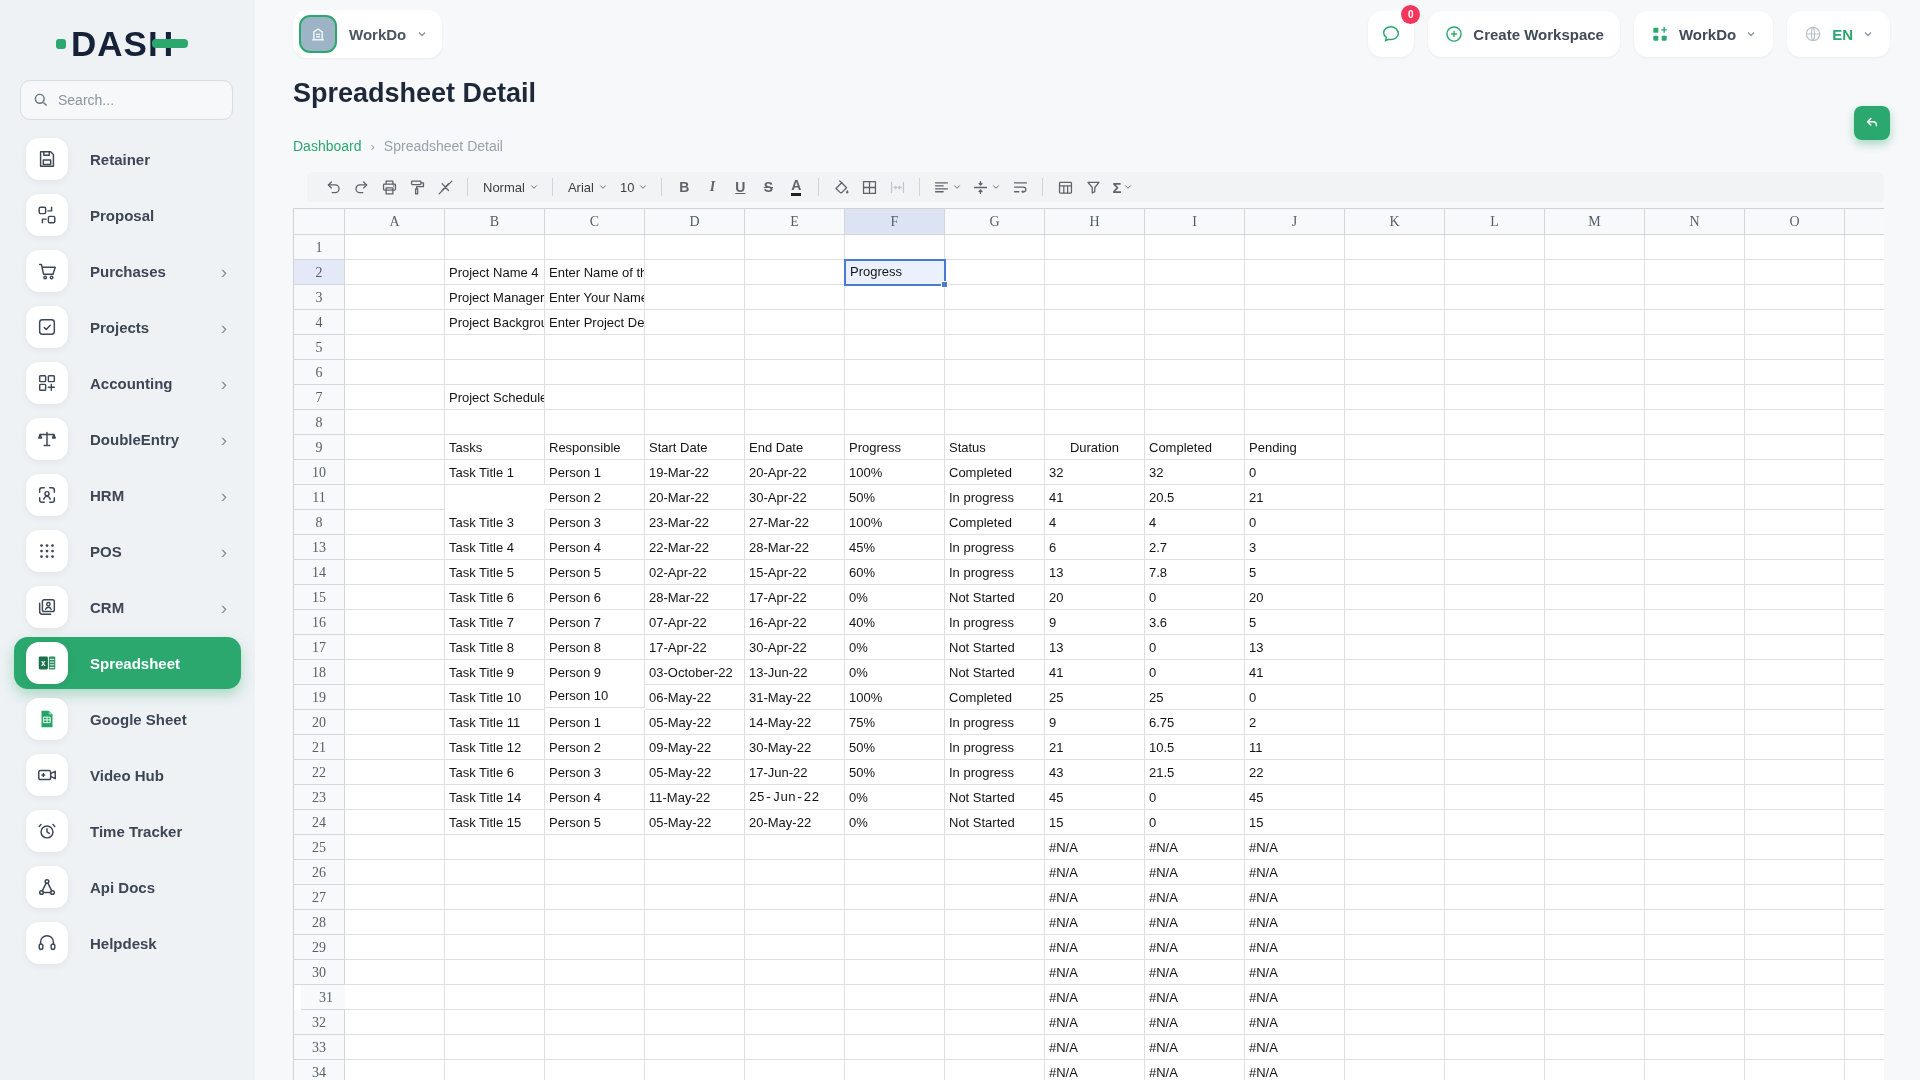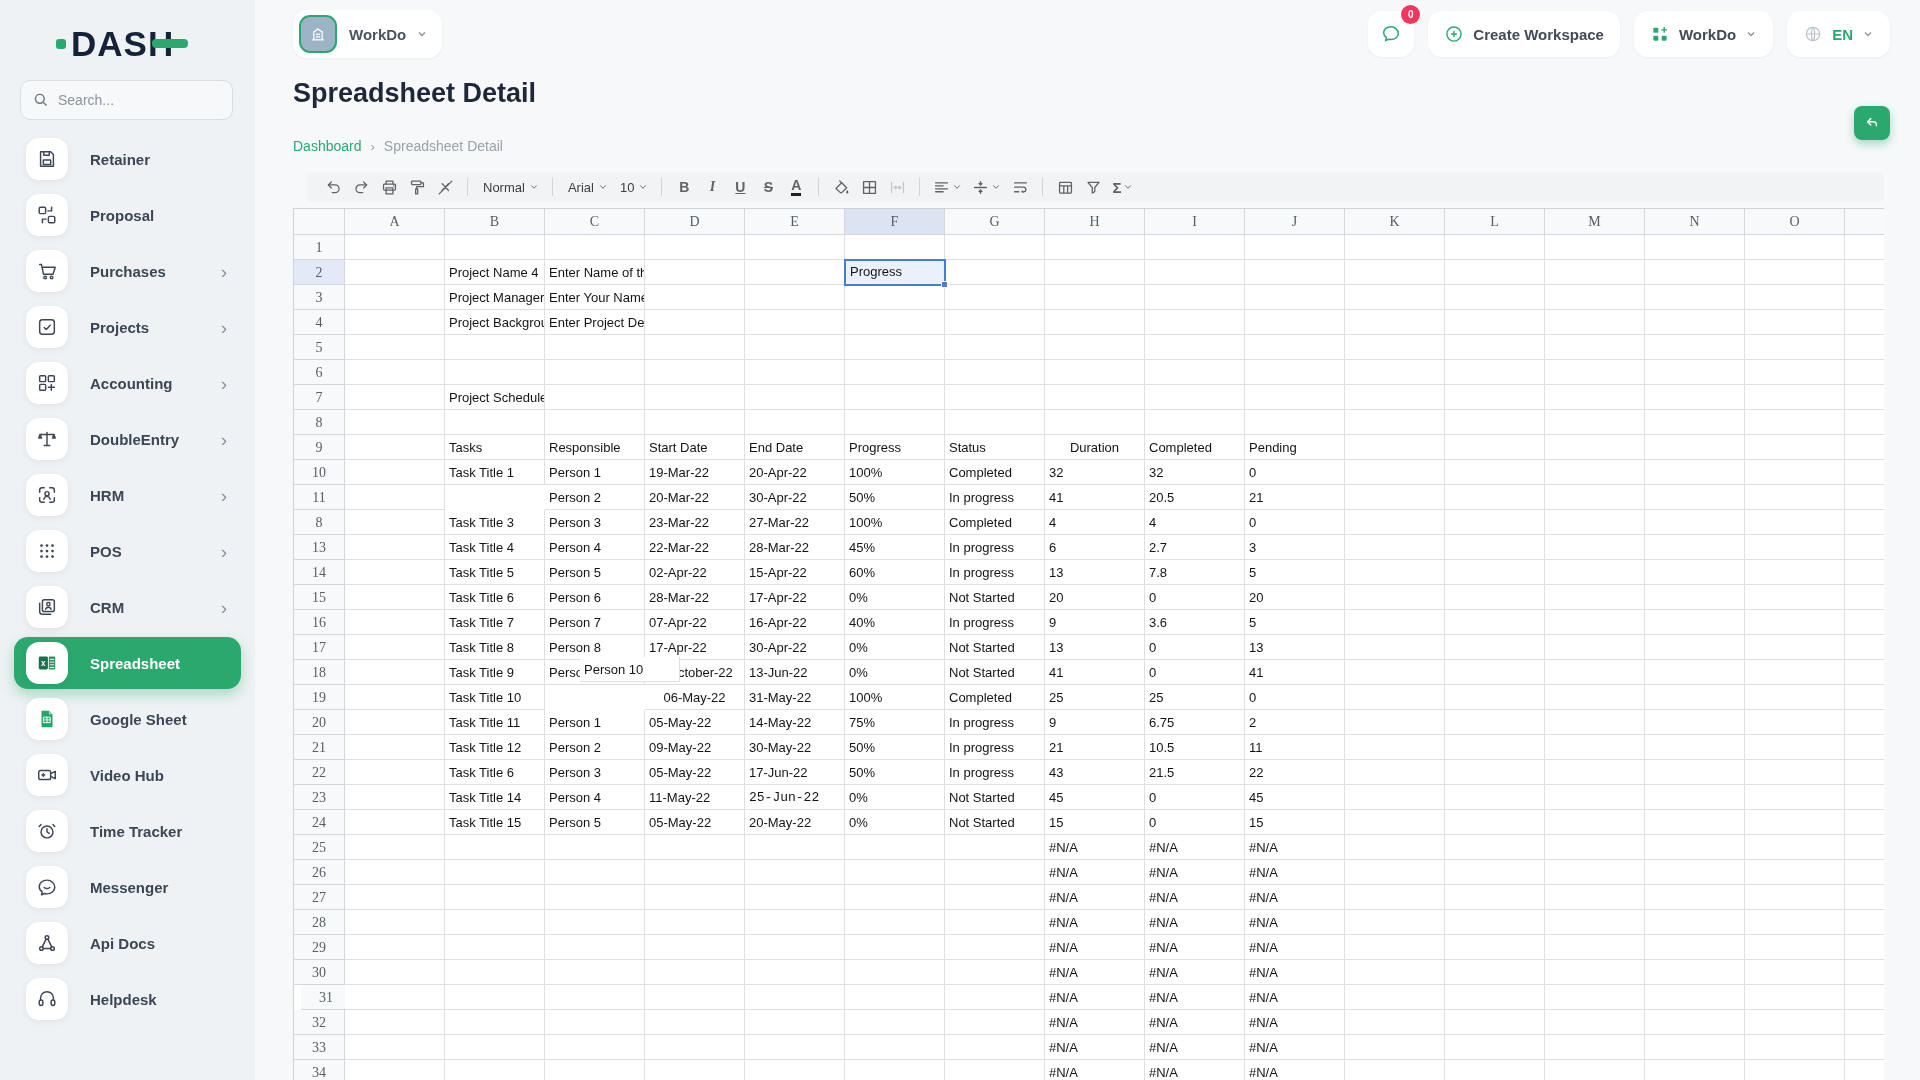--- a/index.html
+++ b/index.html
@@ -274,29 +274,20 @@
       </div>
       <div class="mitem">
         <span class="tile">
           <svg viewBox="0 0 24 24">
             <circle cx="12" cy="13" r="6.5"></circle>
             <path d="M12 9.5V13l2.5 1.5"></path>
             <path d="M5.5 5L3.5 7M18.5 5l2 2"></path>
           </svg>
         </span>
         <span class="mlabel">Time Tracker</span>
-      </div>
-      <div class="mitem">
-        <span class="tile">
-          <svg viewBox="0 0 24 24">
-            <path d="M12 4.5c-4.7 0-8.5 3.2-8.5 7.2 0 2.3 1.2 4.3 3.2 5.6L6 20.5l3.2-1.4c.9.2 1.8.4 2.8.4 4.7 0 8.5-3.2 8.5-7.2S16.7 4.5 12 4.5z"></path>
-            <path d="M9 12.5c1.8 1.5 4.2 1.5 6 0"></path>
-          </svg>
-        </span>
-        <span class="mlabel">Messenger</span>
       </div>
       <div class="mitem">
         <span class="tile">
           <svg viewBox="0 0 24 24">
             <circle cx="12" cy="6" r="2"></circle>
             <circle cx="6" cy="18" r="2"></circle>
             <circle cx="18" cy="18" r="2"></circle>
             <path d="M11 7.8L7 16M13 7.8L17 16M8 18h8"></path>
           </svg>
         </span>
@@ -841,22 +832,22 @@
       <div class="gc" style="left: 951px; top: 451px; width: 100px; height: 25px;">41</div>
       <div class="gc" style="left: 1051px; top: 451px; width: 100px; height: 25px;"></div>
       <div class="gc" style="left: 1151px; top: 451px; width: 100px; height: 25px;"></div>
       <div class="gc" style="left: 1251px; top: 451px; width: 100px; height: 25px;"></div>
       <div class="gc" style="left: 1351px; top: 451px; width: 100px; height: 25px;"></div>
       <div class="gc" style="left: 1451px; top: 451px; width: 100px; height: 25px;"></div>
       <div class="gc" style="left: 1551px; top: 451px; width: 40px; height: 25px;"></div>
       <div class="gc gh" style="left: 0px; top: 476px; width: 51px; height: 25px;">19</div>
       <div class="gc" style="left: 51px; top: 476px; width: 100px; height: 25px;"></div>
       <div class="gc" style="left: 151px; top: 476px; width: 100px; height: 25px;">Task Title 10</div>
-      <div class="gc" style="left: 251px; top: 448px; width: 100px; height: 25px; margin-left: 35px;">Person 10</div>
-      <div class="gc" style="left: 351px; top: 476px; width: 100px; height: 25px; text-align: center;">06-May-22</div>
+      <div class="gc" style="left: 251px; top: 474px; width: 100px; height: 25px;">Person 10</div>
+      <div class="gc" style="left: 351px; top: 476px; width: 100px; height: 25px;">06-May-22</div>
       <div class="gc" style="left: 451px; top: 476px; width: 100px; height: 25px;">31-May-22</div>
       <div class="gc" style="left: 551px; top: 476px; width: 100px; height: 25px;">100%</div>
       <div class="gc" style="left: 651px; top: 476px; width: 100px; height: 25px;">Completed</div>
       <div class="gc" style="left: 751px; top: 476px; width: 100px; height: 25px;">25</div>
       <div class="gc" style="left: 851px; top: 476px; width: 100px; height: 25px;">25</div>
       <div class="gc" style="left: 951px; top: 476px; width: 100px; height: 25px;">0</div>
       <div class="gc" style="left: 1051px; top: 476px; width: 100px; height: 25px;"></div>
       <div class="gc" style="left: 1151px; top: 476px; width: 100px; height: 25px;"></div>
       <div class="gc" style="left: 1251px; top: 476px; width: 100px; height: 25px;"></div>
       <div class="gc" style="left: 1351px; top: 476px; width: 100px; height: 25px;"></div>

